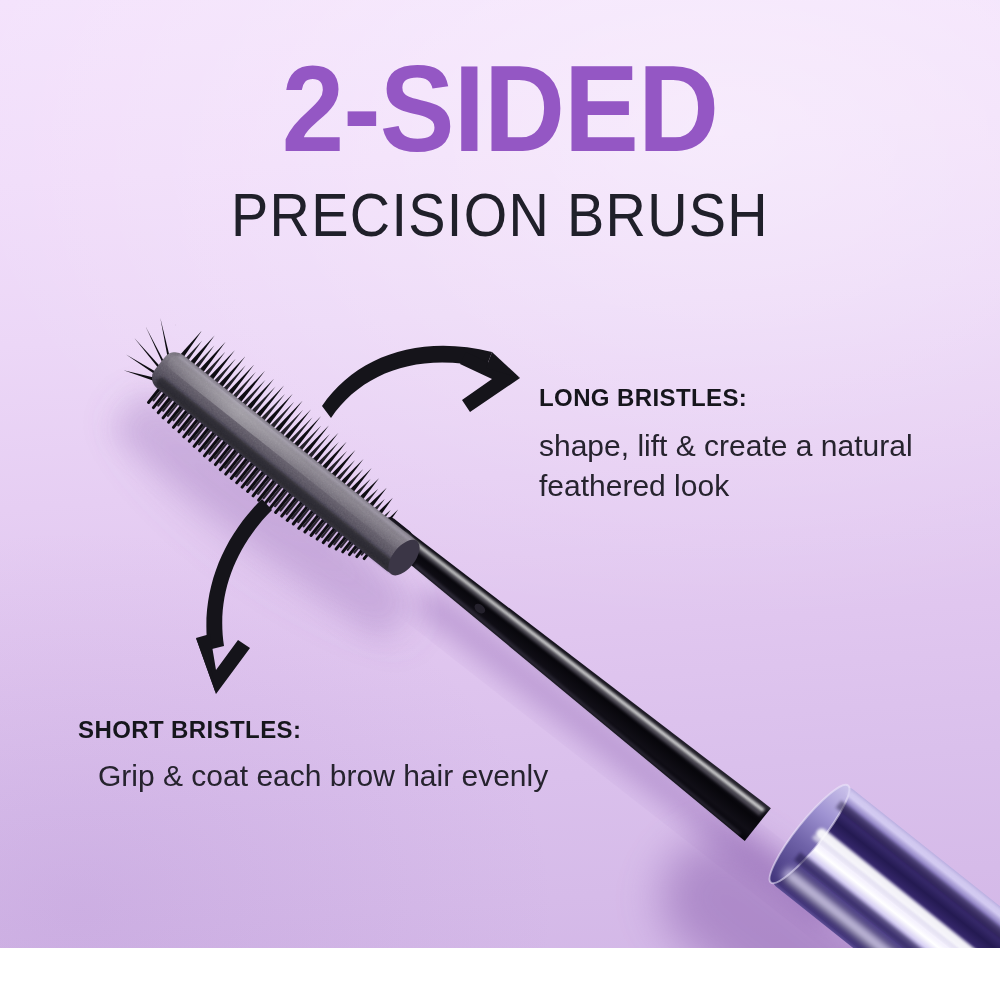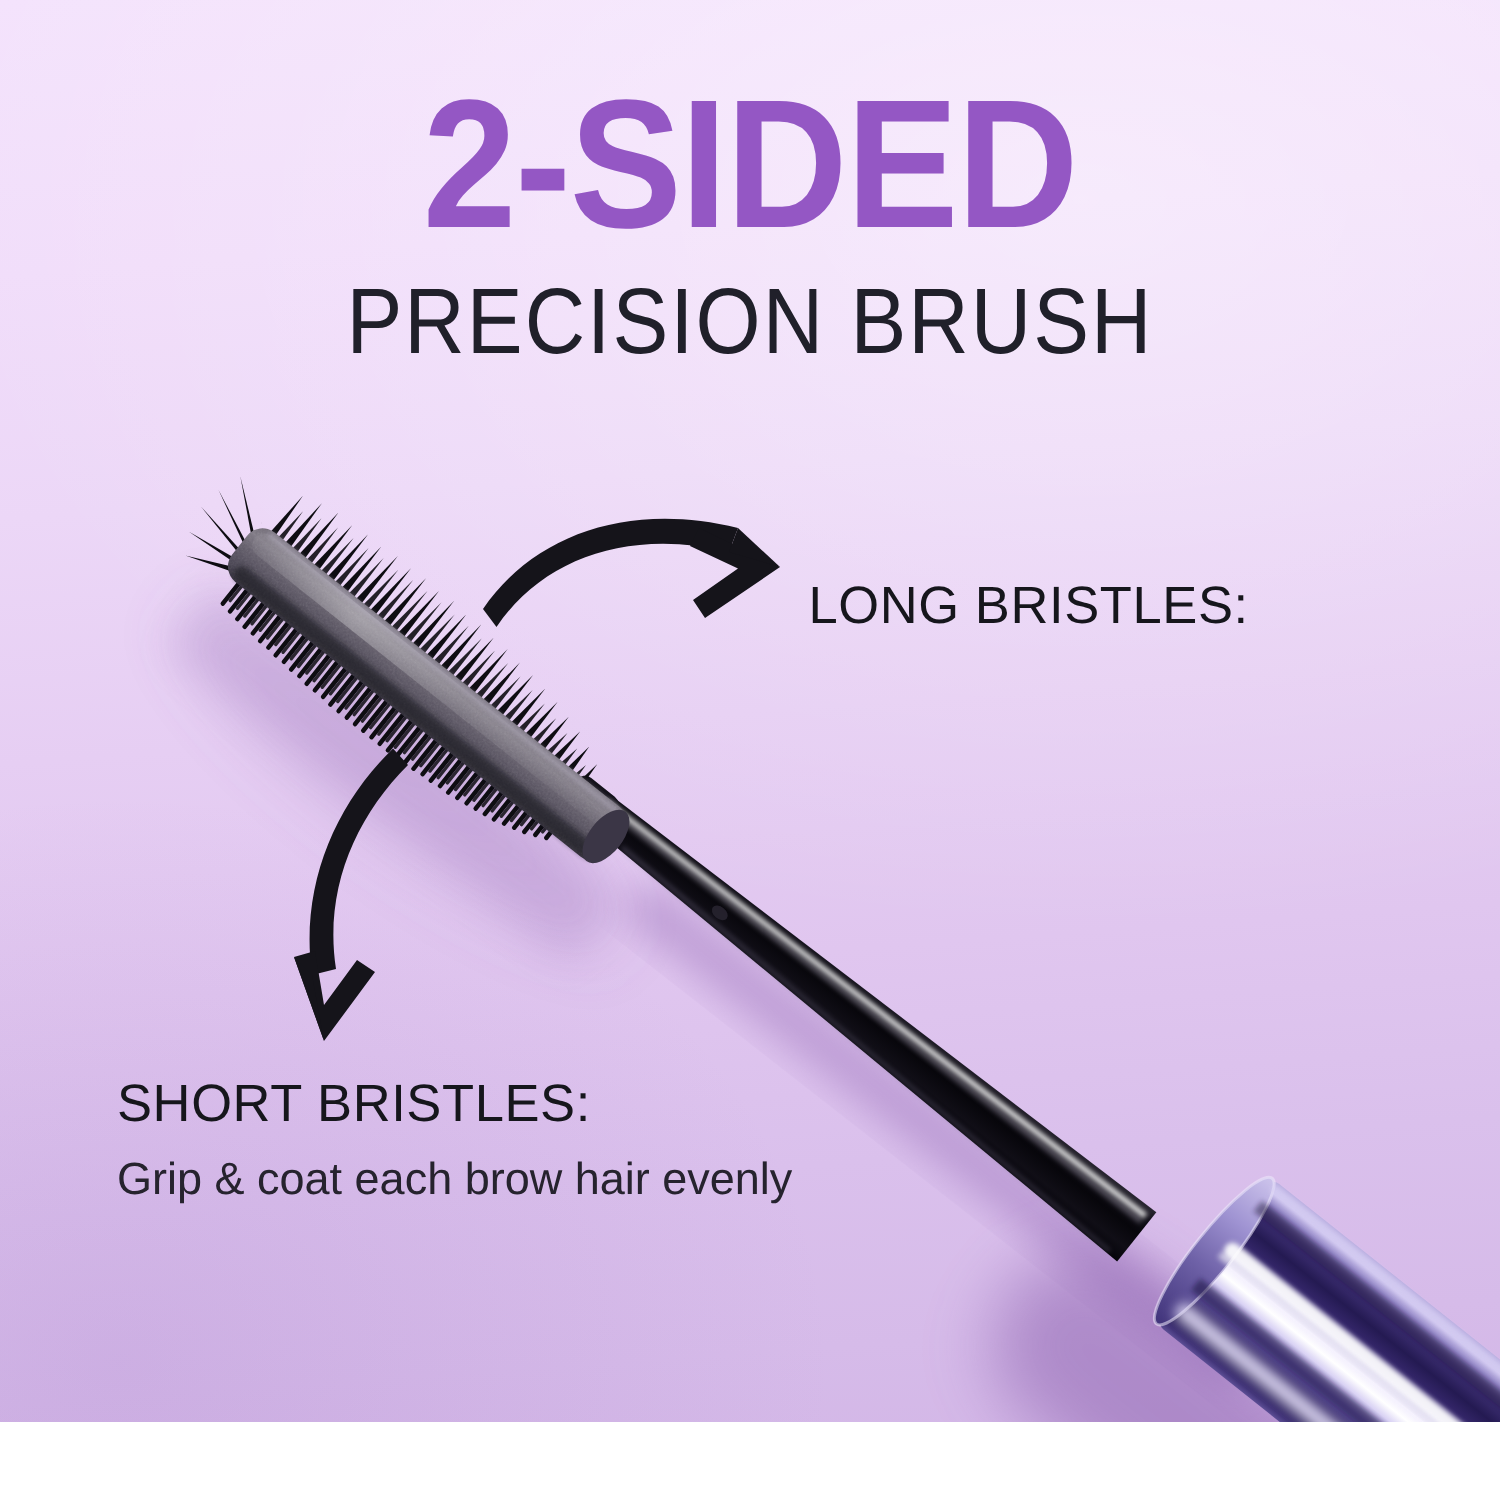--- a/index.html
+++ b/index.html
@@ -76,22 +76,22 @@
     white-space: nowrap;
   }
 
   
   .callout {
     position: absolute;
   }
 
   .callout-title {
     margin: 0;
-    font-weight: 400;
-    font-size: 35px;
+    font-weight: 700;
+    font-size: 24px;
     line-height: 1.0;
     letter-spacing: 0.4px;
     color: #16161c;
     white-space: nowrap;
   }
 
   .callout-body {
     margin: 16px 0 0 0;
     font-weight: 400;
     font-size: 30px;
@@ -107,20 +107,21 @@
 
   #callout-short {
     top: 718px;
     left: 78px;
     width: 520px;
   }
 
   #callout-short .callout-body {
     margin-top: 14px;
     white-space: nowrap;
+    margin-left: 20px;
   }
 
   
   .art {
     position: absolute;
     inset: 0;
     pointer-events: none;
   }
 
   .art svg {
@@ -472,20 +473,21 @@
     </svg>
   </div>
 
   <div class="headline-block">
     <h1 class="headline">2-SIDED</h1>
     <h2 class="subheadline">PRECISION BRUSH</h2>
   </div>
 
   <div class="callout" id="callout-long">
     <p class="callout-title">LONG BRISTLES:</p>
+    <p class="callout-body">shape, lift &amp; create a natural feathered look</p>
   </div>
 
   <div class="callout" id="callout-short">
     <p class="callout-title">SHORT BRISTLES:</p>
     <p class="callout-body">Grip &amp; coat each brow hair evenly</p>
   </div>
 
 </div>
 
 </body></html>

